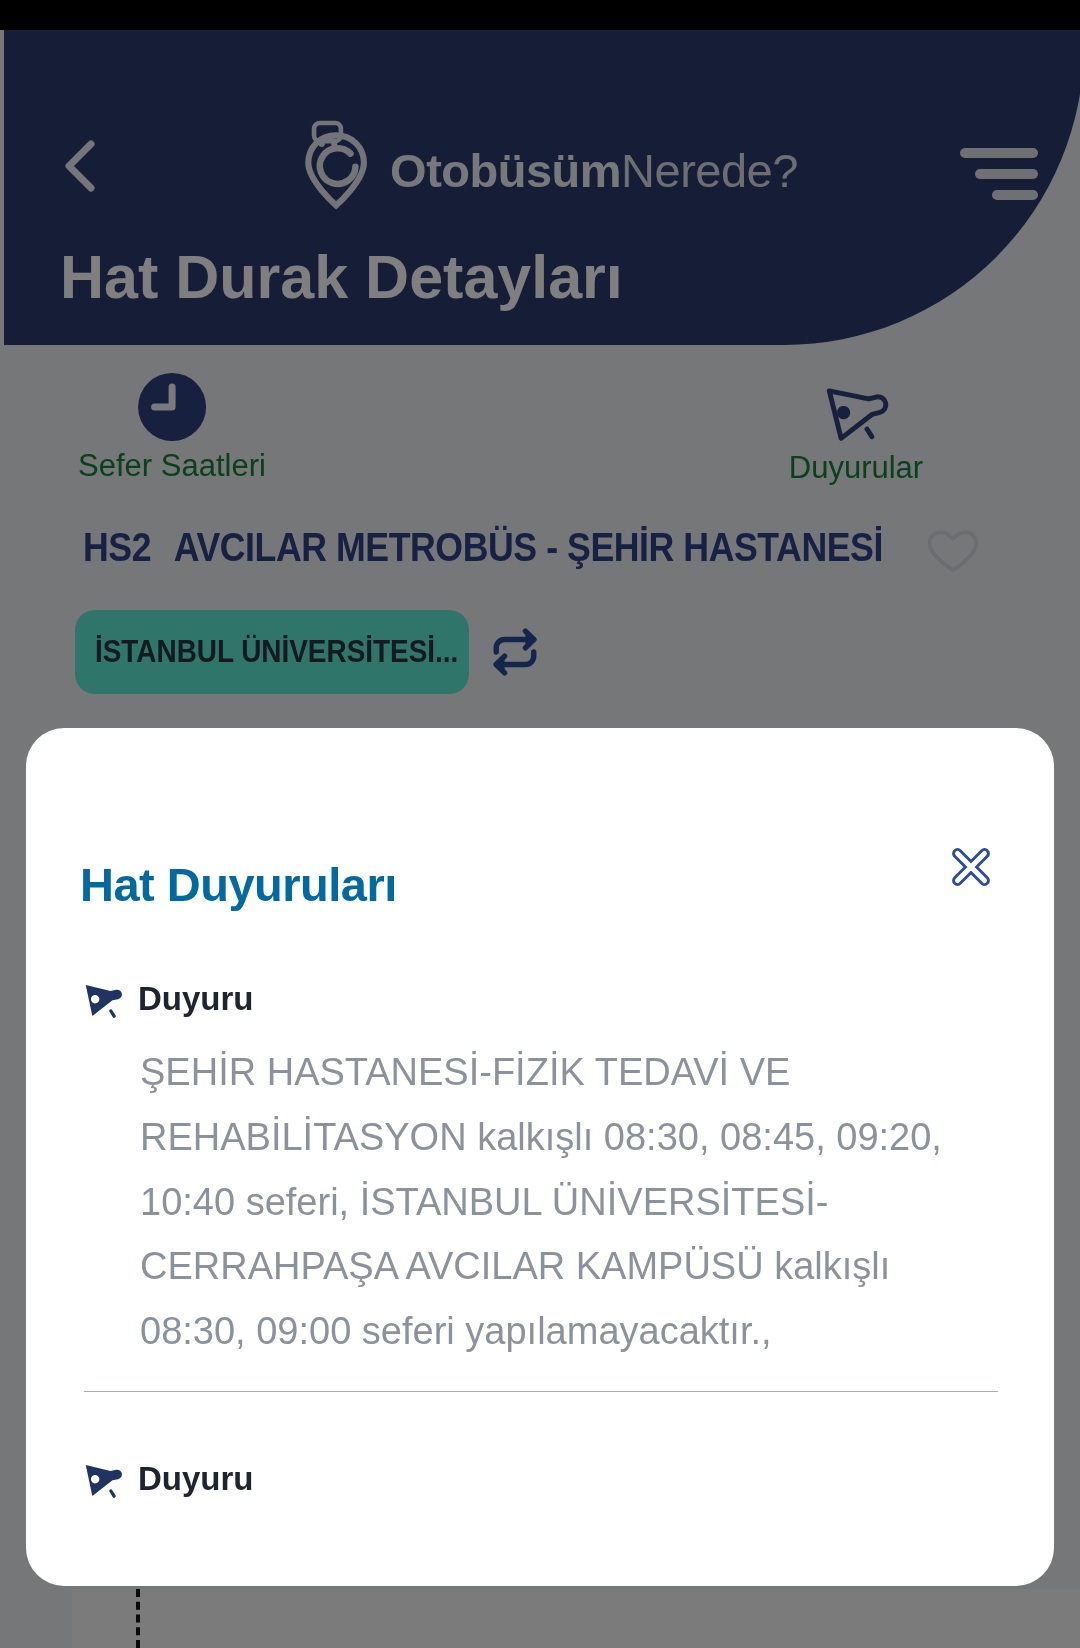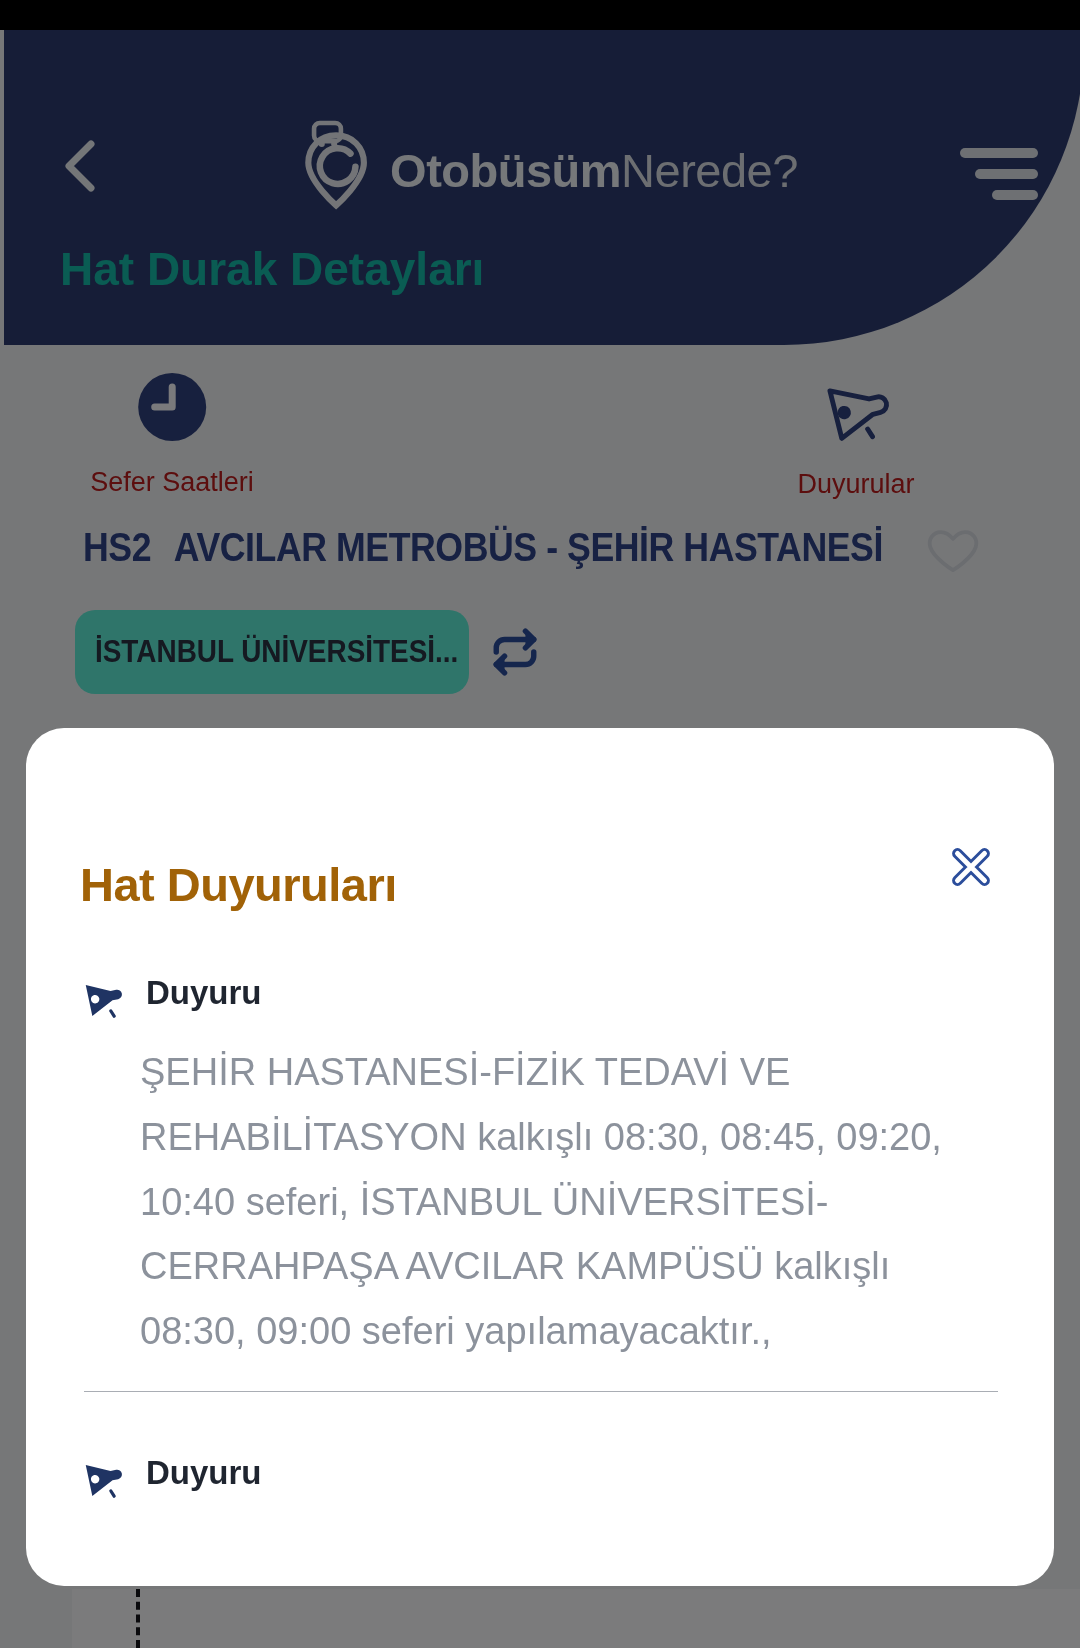--- a/index.html
+++ b/index.html
@@ -11,25 +11,25 @@
   .app-header{position:absolute;top:30px;left:4px;width:100%;height:315px;background:#2C3B6E;
               border-bottom-right-radius:300px;z-index:1;}
   .back-btn{position:absolute;left:44px;top:104px;width:64px;height:68px;display:flex;align-items:center;justify-content:center;}
   .logo{position:absolute;left:50%;top:90px;transform:translateX(-50%);display:flex;align-items:center;gap:8px;white-space:nowrap;}
   .logo-text{font-size:47px;letter-spacing:-0.5px;}
   .logo-bold{font-weight:800;color:#EDF0F5;}
   .logo-light{font-weight:300;color:#D8DCE3;}
   .menu-btn{position:absolute;right:46px;top:118px;display:flex;flex-direction:column;align-items:flex-end;gap:11px;}
   .menu-bar{height:10px;border-radius:6px;background:#DDE1E7;}
   .menu-bar.b1{width:78px;}.menu-bar.b2{width:63px;}.menu-bar.b3{width:46px;}
-  .page-title{position:absolute;left:56px;top:212px;font-size:46px;font-weight:800;color:#14b8a6;letter-spacing:0;}
+  .page-title{position:absolute;left:56px;top:212px;font-size:61px;font-weight:800;color:#ffffff;letter-spacing:0;}
 
   .tab{position:absolute;top:372px;transform:translateX(-50%);display:flex;flex-direction:column;align-items:center;z-index:1;}
   .tab.t1{left:172px;}.tab.t2{left:515px;}.tab.t3{left:856px;}
-  .tab-label{margin-top:21px;font-size:27px;color:#b91c1c;}
+  .tab-label{margin-top:2px;font-size:31px;color:#15803d;}
 
   .line-title{position:absolute;left:83px;top:524px;z-index:1;font-size:41px;font-weight:800;color:#2E4387;
               transform:scaleX(0.87);transform-origin:left center;white-space:nowrap;letter-spacing:-0.5px;}
   .line-code{margin-right:26px;}
   .fav-btn{position:absolute;right:100px;top:524px;width:54px;height:54px;z-index:1;}
 
   .route-btn{position:absolute;top:610px;height:84px;background:#5eead4;border-radius:20px;z-index:1;
              display:flex;align-items:center;padding:0 20px;overflow:hidden;border:none;}
   .route-btn.r1{left:75px;width:394px;}
   .route-btn.r2{left:559px;width:477px;}
@@ -39,24 +39,24 @@
 
   .under-card{position:absolute;top:1589px;left:72px;width:1008px;height:59px;background:#F6F6F8;z-index:1;}
   .route-dash{position:absolute;left:64px;top:0;bottom:0;width:0;border-left:4px dashed #15151A;}
 
   
   .scrim{position:absolute;inset:0;background:rgba(0,0,0,0.5);z-index:5;}
 
   
   .modal{position:absolute;left:26px;top:728px;width:1028px;height:858px;background:#FFFFFF;
          border-radius:38px;z-index:10;padding:98px 42px 0 54px;overflow:hidden;}
-  .modal-title{font-size:47px;font-weight:800;color:#a16207;letter-spacing:-0.5px;}
+  .modal-title{font-size:47px;font-weight:800;color:#0369a1;letter-spacing:-0.5px;}
   .close-btn{position:absolute;top:112px;right:56px;width:54px;height:54px;background:none;border:none;padding:0;}
   .ann{margin-top:62px;}
-  .ann-head{display:flex;align-items:flex-start;gap:20px;}
+  .ann-head{display:flex;align-items:center;gap:12px;}
   .ann-label{font-size:33px;font-weight:600;color:#1F2530;}
   .ann-body{margin:16px 26px 0 60px;font-size:38px;line-height:1.7;color:#8C929C;white-space:pre-wrap;}
   .divider{border:none;border-top:1px solid #A9ADB4;margin:28px 14px 0 4px;}
 </style>
 </head>
 <body>
 
 <div class="screen">
 
   <div class="statusbar"></div>

